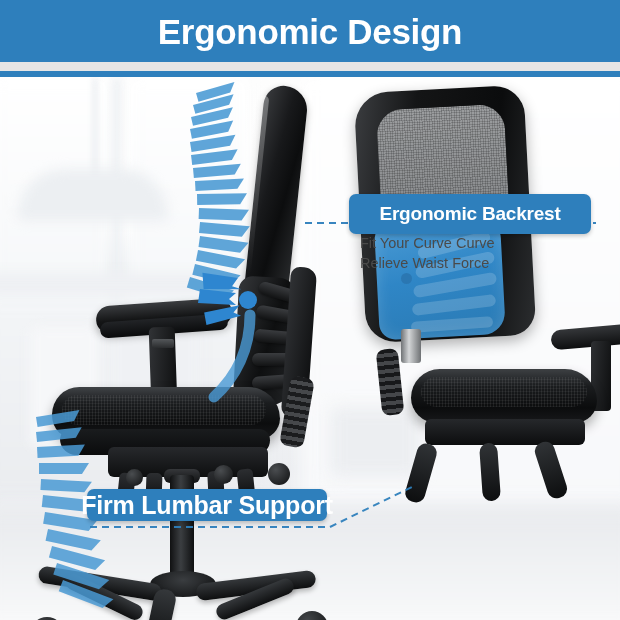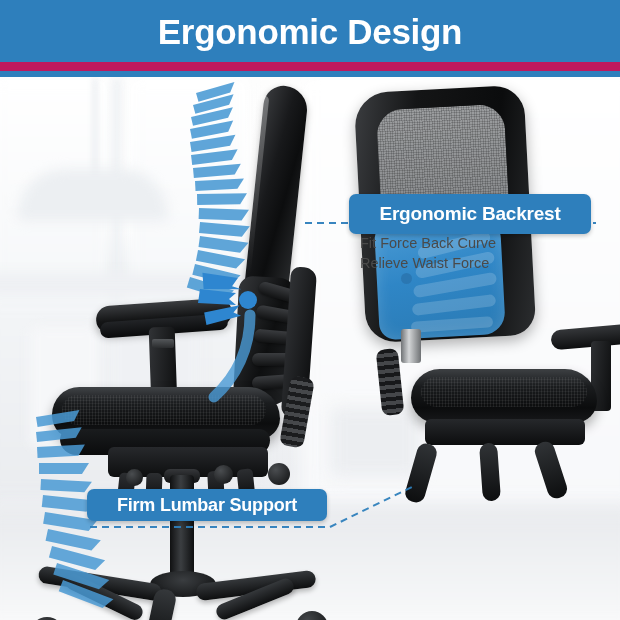--- a/index.html
+++ b/index.html
@@ -1,21 +1,21 @@
 <!DOCTYPE html>
 <html><head>
 <meta charset="utf-8">
 <style>
   html,body{margin:0;padding:0;}
   body{
     width:620px;height:620px;overflow:hidden;
     font-family:"Liberation Sans",sans-serif;
     background:#ffffff;
   }
-  #stage{position:relative;width:620px;height:620px;overflow:hidden;background:#be185d;}
+  #stage{position:relative;width:620px;height:620px;overflow:hidden;background:#e5e5e5;}
 
   
   .header-bar{
     position:absolute;left:0;top:0;width:620px;height:62px;
     background:#2e7fbc;
     display:flex;align-items:center;justify-content:center;
   }
   .header-title{
     color:#ffffff;font-size:35px;font-weight:bold;letter-spacing:-0.3px;
     line-height:1;white-space:nowrap;
@@ -238,21 +238,21 @@
   }
 
   
   .pill{
     position:absolute;display:flex;align-items:center;justify-content:center;
     background:#2e7fbc;color:#fff;border-radius:7px;
     font-weight:bold;white-space:nowrap;
     box-shadow:0 2px 4px rgba(0,0,0,.22);
   }
   .pill-backrest{left:349px;top:194px;width:242px;height:40px;font-size:19px;letter-spacing:-0.2px;}
-  .pill-lumbar{left:87px;top:489px;width:240px;height:32px;font-size:18px;letter-spacing:-0.2px;}
+  .pill-lumbar{left:87px;top:489px;width:240px;height:32px;font-size:25px;letter-spacing:-0.2px;}
 
   .sub-line{
     position:absolute;color:#4a4a4a;font-size:14.5px;line-height:20px;white-space:nowrap;
   }
   .sub-backrest{left:360px;top:233px;}
   .sub-lumbar{
     left:87px;top:534px;font-size:15px;color:#3f4143;font-weight:500;
     text-shadow:0 0 3px #fff,0 0 5px #fff,0 0 7px #fff,1px 1px 2px #fff,-1px -1px 2px #fff;
   }
 
@@ -447,19 +447,19 @@
       <div class="rc-base-leg" style="left:126px;top:366px;width:18px;height:58px;transform:rotate(-4deg);"></div>
       <div class="rc-base-leg" style="left:186px;top:364px;width:20px;height:58px;transform:rotate(-18deg);"></div>
     </div>
 
     <svg class="dash" style="left:0;top:0;width:620px;height:543px;" viewBox="0 0 620 543">
       <line x1="305" y1="146" x2="596" y2="146" stroke="#2e7fbc" stroke-width="2" stroke-dasharray="7 5" opacity="0.95"></line>
       <polyline points="90,450 330,450 416,408" fill="none" stroke="#2e7fbc" stroke-width="2" stroke-dasharray="7 5" opacity="0.95"></polyline>
     </svg>
 
     <div class="pill pill-backrest" style="top:117px;">Ergonomic Backrest</div>
-    <div class="sub-line sub-backrest" style="top:156px;">Fit Force Back Curve</div>
+    <div class="sub-line sub-backrest" style="top:156px;">Fit Your Curve Curve</div>
     <div class="sub-line sub-backrest" style="top:176px;">Relieve Waist Force</div>
 
     <div class="pill pill-lumbar" style="top:412px;">Firm Lumbar Support</div>
 
   </div>
 </div>
 
 </body></html>

